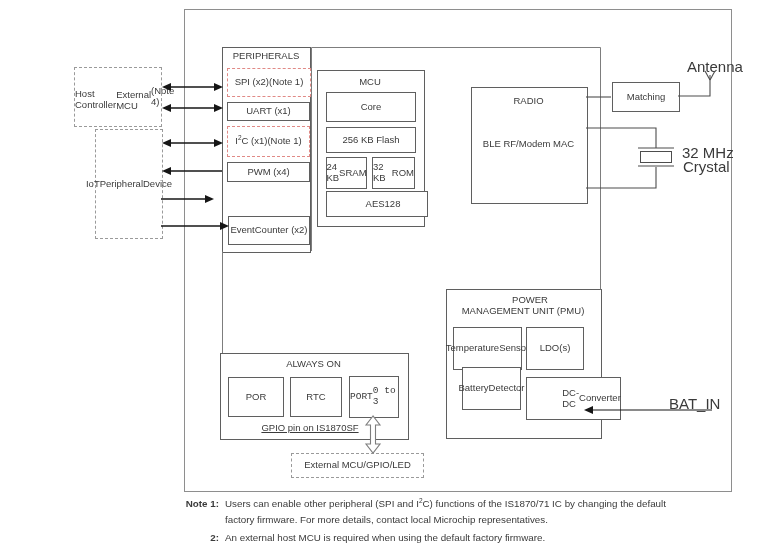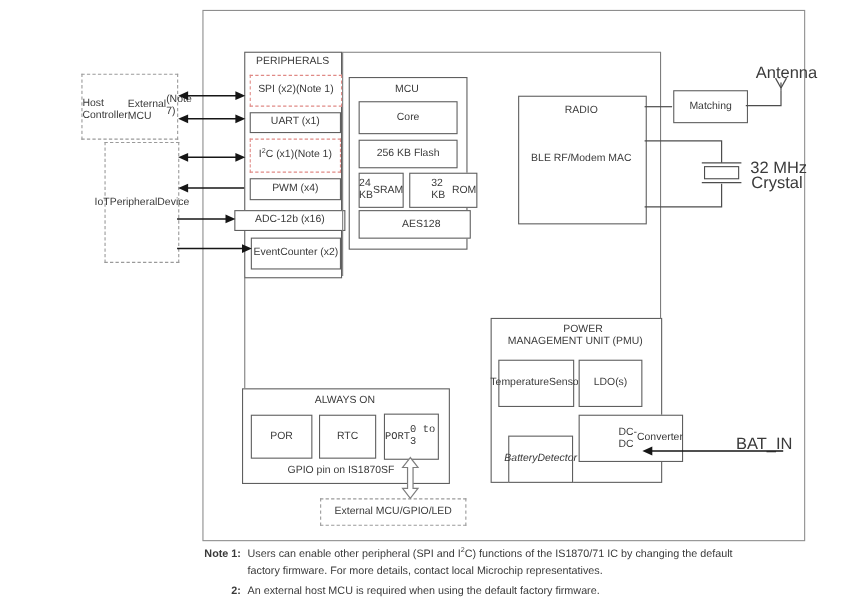--- a/index.html
+++ b/index.html
@@ -21,21 +21,21 @@
 </head>
 <body>
 
 <div id="stage">
 
   <div class="frame" style="left:184px;top:9px;width:546px;height:481px;"></div>
 
   <div class="box dash" style="left:74px;top:67px;width:86px;height:58px;justify-content:flex-start;">
     <span style="margin-top:5px;">Host Controller</span>
     <span style="margin-top:8px;">External MCU</span>
-    <span>(Note 7)</span>
+    <span>(Note 4)</span>
   </div>
 
   <div class="box dash" style="left:95px;top:129px;width:66px;height:108px;">
     <span>IoT</span>
     <span>Peripheral</span>
     <span>Device</span>
   </div>
 
   <div class="box" style="left:222px;top:47px;width:87px;height:204px;"></div>
   <div class="title" style="left:222px;top:50px;width:88px;">PERIPHERALS</div>
@@ -47,41 +47,38 @@
   <div class="box" style="left:227px;top:102px;width:81px;height:17px;">
     <span>UART (x1)</span>
   </div>
   <div class="box red" style="left:227px;top:126px;width:81px;height:29px;">
     <span><span>I</span><sup>2</sup><span>C (x1)</span></span>
     <span>(Note 1)</span>
   </div>
   <div class="box" style="left:227px;top:162px;width:81px;height:18px;">
     <span>PWM (x4)</span>
   </div>
-  <div class="box" style="left:213px;top:191px;width:99px;height:17px;">
-    <span>ADC-12b (x16)</span>
-  </div>
   <div class="box" style="left:228px;top:216px;width:80px;height:27px;">
     <span>Event</span>
     <span>Counter (x2)</span>
   </div>
 
   <div class="box" style="left:317px;top:70px;width:106px;height:155px;"></div>
   <div class="title" style="left:317px;top:76px;width:106px;">MCU</div>
   <div class="box" style="left:326px;top:92px;width:88px;height:28px;">
     <span>Core</span>
   </div>
   <div class="box" style="left:326px;top:127px;width:88px;height:24px;">
     <span>256 KB Flash</span>
   </div>
   <div class="box" style="left:326px;top:157px;width:39px;height:30px;">
     <span>24 KB</span>
     <span>SRAM</span>
   </div>
-  <div class="box" style="left:372px;top:157px;width:41px;height:30px;padding-left:19px;">
+  <div class="box" style="left:372px;top:157px;width:41px;height:30px;">
     <span>32 KB</span>
     <span>ROM</span>
   </div>
   <div class="box" style="left:326px;top:191px;width:88px;height:24px;padding-left:12px;">
     <span>AES128</span>
   </div>
 
   <div class="box" style="left:471px;top:87px;width:115px;height:115px;"></div>
   <div class="title" style="left:471px;top:95px;width:115px;">RADIO</div>
   <div class="title" style="left:468px;top:138px;width:121px;">BLE RF/Modem MAC</div>
@@ -97,42 +94,42 @@
   <div class="box" style="left:446px;top:289px;width:154px;height:148px;"></div>
   <div class="title" style="left:446px;top:294px;width:168px;">POWER</div>
   <div class="title" style="left:446px;top:305px;width:154px;">MANAGEMENT UNIT (PMU)</div>
   <div class="box" style="left:453px;top:327px;width:67px;height:41px;">
     <span>Temperature</span>
     <span>Sensor</span>
   </div>
   <div class="box" style="left:526px;top:327px;width:56px;height:41px;">
     <span>LDO(s)</span>
   </div>
-  <div class="box" style="left:462px;top:396px;width:57px;height:41px;font-style:italic;">
+  <div class="box" style="left:462px;top:367px;width:57px;height:41px;">
     <span>Battery</span>
     <span>Detector</span>
   </div>
   <div class="box" style="left:526px;top:377px;width:57px;height:41px;padding-left:36px;">
     <span>DC-DC</span>
     <span>Converter</span>
   </div>
 
   <div class="box" style="left:220px;top:353px;width:187px;height:85px;"></div>
   <div class="title" style="left:220px;top:358px;width:187px;">ALWAYS ON</div>
   <div class="box" style="left:228px;top:377px;width:54px;height:38px;">
     <span>POR</span>
   </div>
   <div class="box" style="left:290px;top:377px;width:50px;height:38px;">
     <span>RTC</span>
   </div>
   <div class="box" style="left:349px;top:376px;width:48px;height:40px;font-family:Liberation Mono, monospace;">
     <span>PORT</span>
     <span>0 to 3</span>
   </div>
-  <div class="title" style="left:220px;top:422px;width:180px;">GPIO pin on IS1870SF</div>
+  <div class="title" style="left:220px;top:422px;width:180px;text-decoration:underline;">GPIO pin on IS1870SF</div>
 
   <div class="box dash" style="left:291px;top:453px;width:131px;height:23px;">
     <span>External MCU/GPIO/LED</span>
   </div>
 
   <div class="note-label" style="left:184px;top:498px;width:35px;">Note 1:</div>
   <div class="note-body" style="left:225px;top:498px;"><span>Users can enable other peripheral (SPI and I</span><sup>2</sup><span>C) functions of the IS1870/71 IC by changing the default</span></div>
   <div class="note-body" style="left:225px;top:514px;">factory firmware. For more details, contact local Microchip representatives.</div>
   <div class="note-label" style="left:184px;top:532px;width:35px;">2:</div>
   <div class="note-body" style="left:225px;top:532px;">An external host MCU is required when using the default factory firmware.</div>

